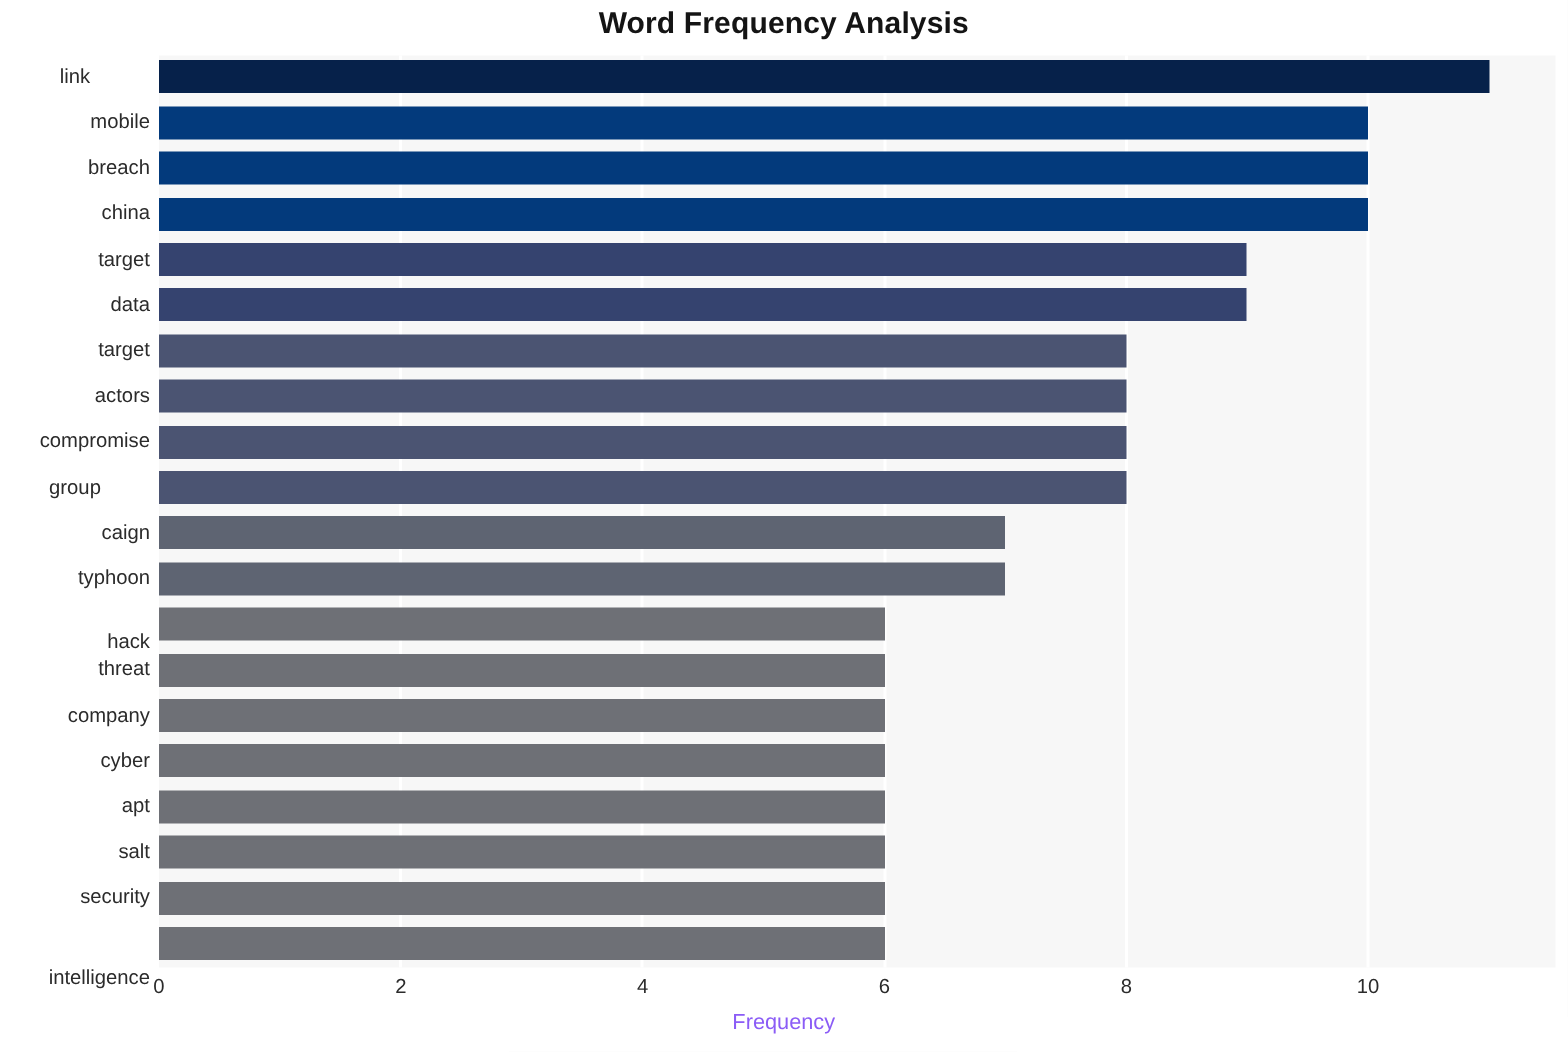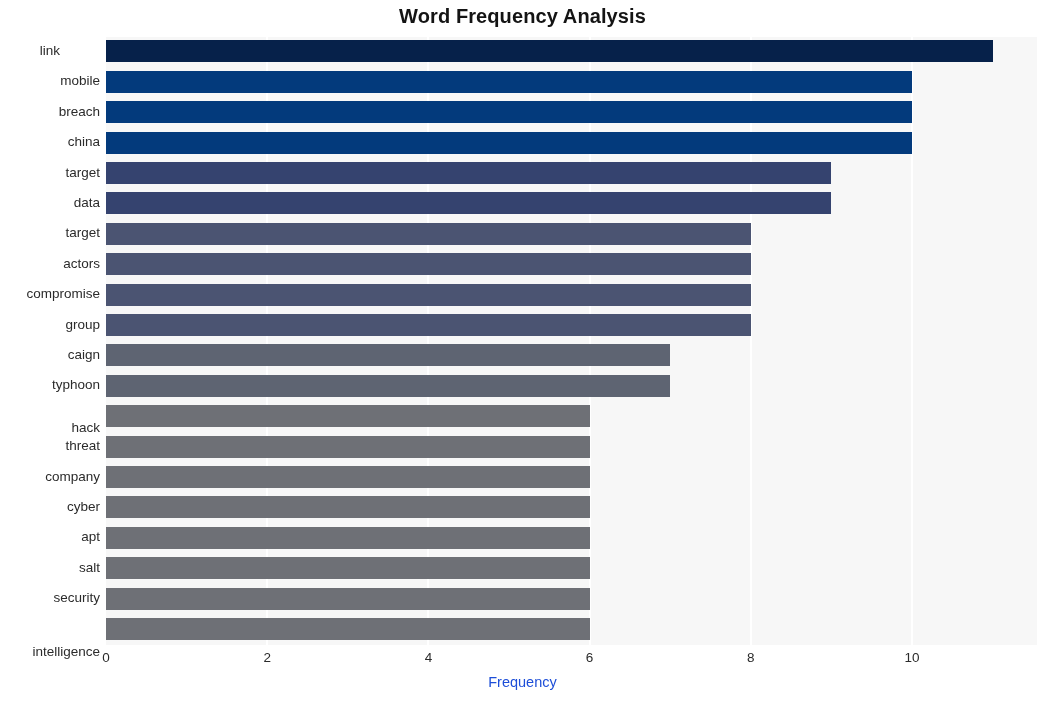--- a/index.html
+++ b/index.html
@@ -97,21 +97,21 @@
     color: #2b2b2b;
     white-space: nowrap;
   }
   #xaxis-label {
     position: absolute;
     left: 0;
     top: 674px;
     width: 1045px;
     text-align: center;
     font-size: 14.5px;
-    color: #1d4ed8;
+    color: #8b5cf6;
   }
 </style>
 </head>
 <body>
 
 <div id="chart-root">
 
   <div id="chart-title">Word Frequency Analysis</div>
 
   <div id="plot-area">
@@ -188,21 +188,21 @@
   <div id="ylabels-layer">
       <div class="ylabel" style="top: 0px; text-align: center;">link</div>
       <div class="ylabel" style="top: 30.4px;">mobile</div>
       <div class="ylabel" style="top: 60.8px; text-align: right;">breach</div>
       <div class="ylabel" style="top: 91.2px;">china</div>
       <div class="ylabel" style="top: 121.6px;">target</div>
       <div class="ylabel" style="top: 152px;">data</div>
       <div class="ylabel" style="top: 182.4px;">target</div>
       <div class="ylabel" style="top: 212.8px;">actors</div>
       <div class="ylabel" style="top: 243.2px;">compromise</div>
-      <div class="ylabel" style="top: 273.6px;">group</div>
+      <div class="ylabel" style="top: 273.6px; text-align: center;">group</div>
       <div class="ylabel" style="top: 304px;">caign</div>
       <div class="ylabel" style="top: 334.4px;">typhoon</div>
       <div class="ylabel" style="top: 364.8px; margin-top: 12px;">hack</div>
       <div class="ylabel" style="top: 395.2px;">threat</div>
       <div class="ylabel" style="top: 425.6px;">company</div>
       <div class="ylabel" style="top: 456px;">cyber</div>
       <div class="ylabel" style="top: 486.4px; padding-left: 35px;">apt</div>
       <div class="ylabel" style="top: 516.8px;">salt</div>
       <div class="ylabel" style="top: 547.2px;">security</div>
       <div class="ylabel" style="top: 577.6px; margin-top: 23px;">intelligence</div>

